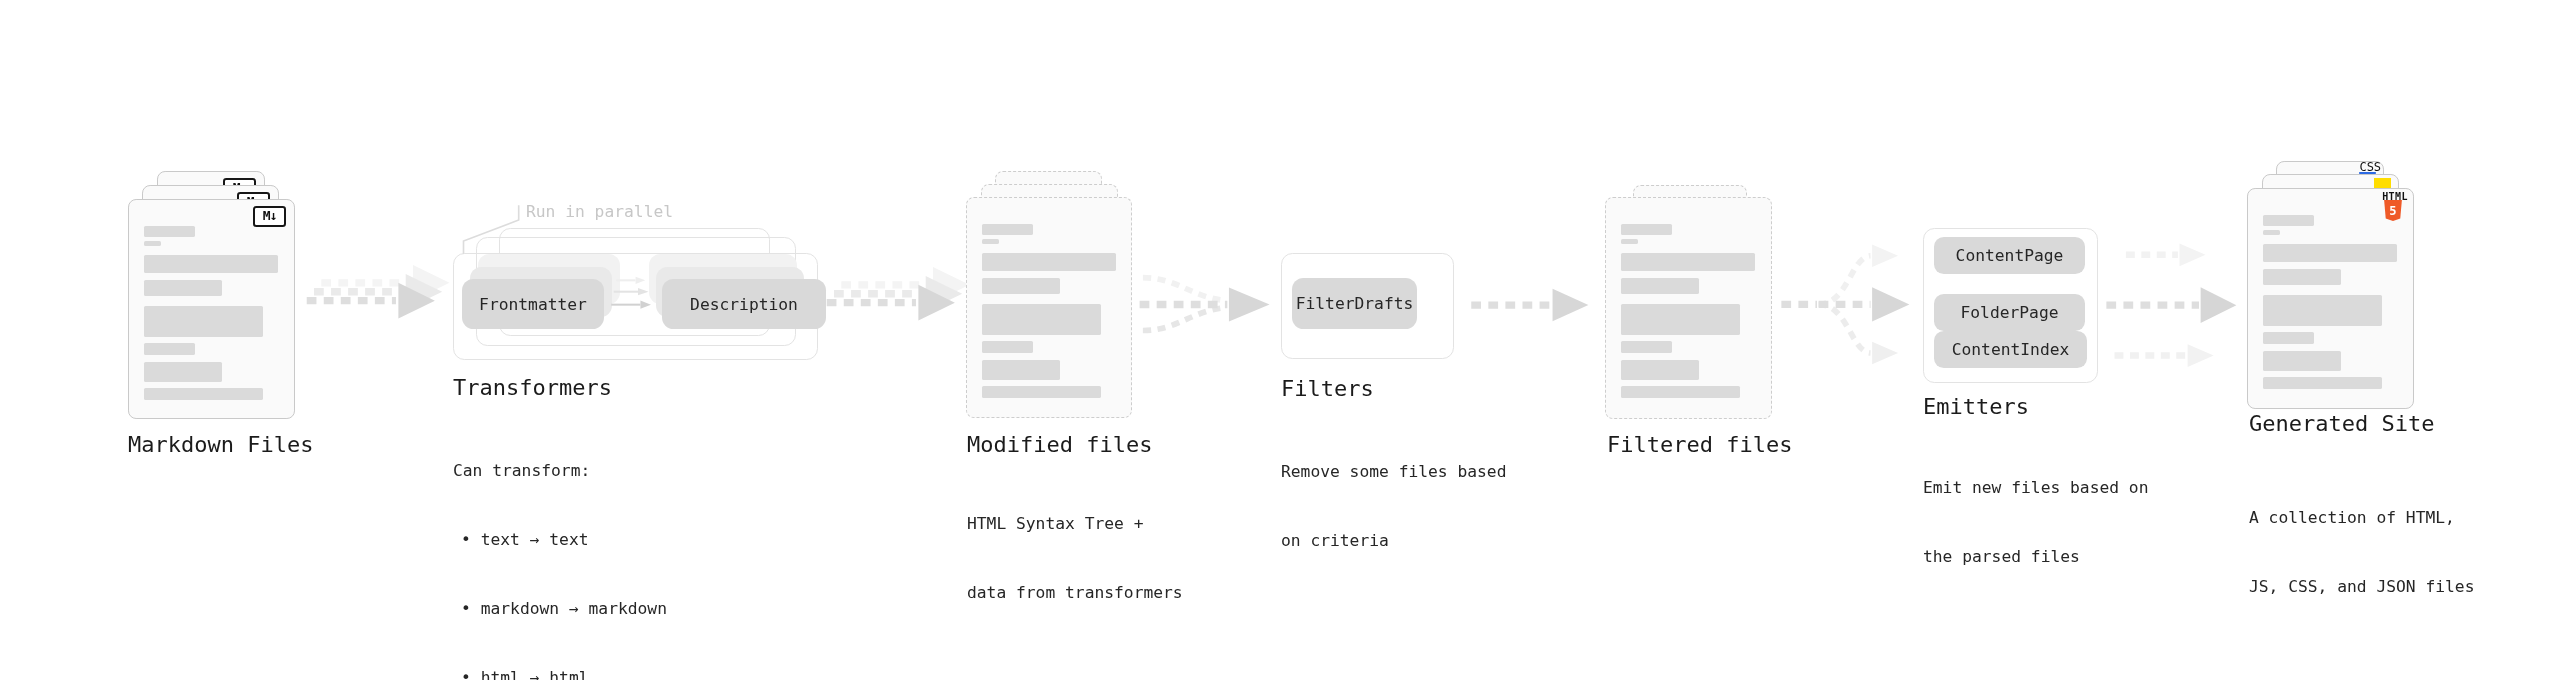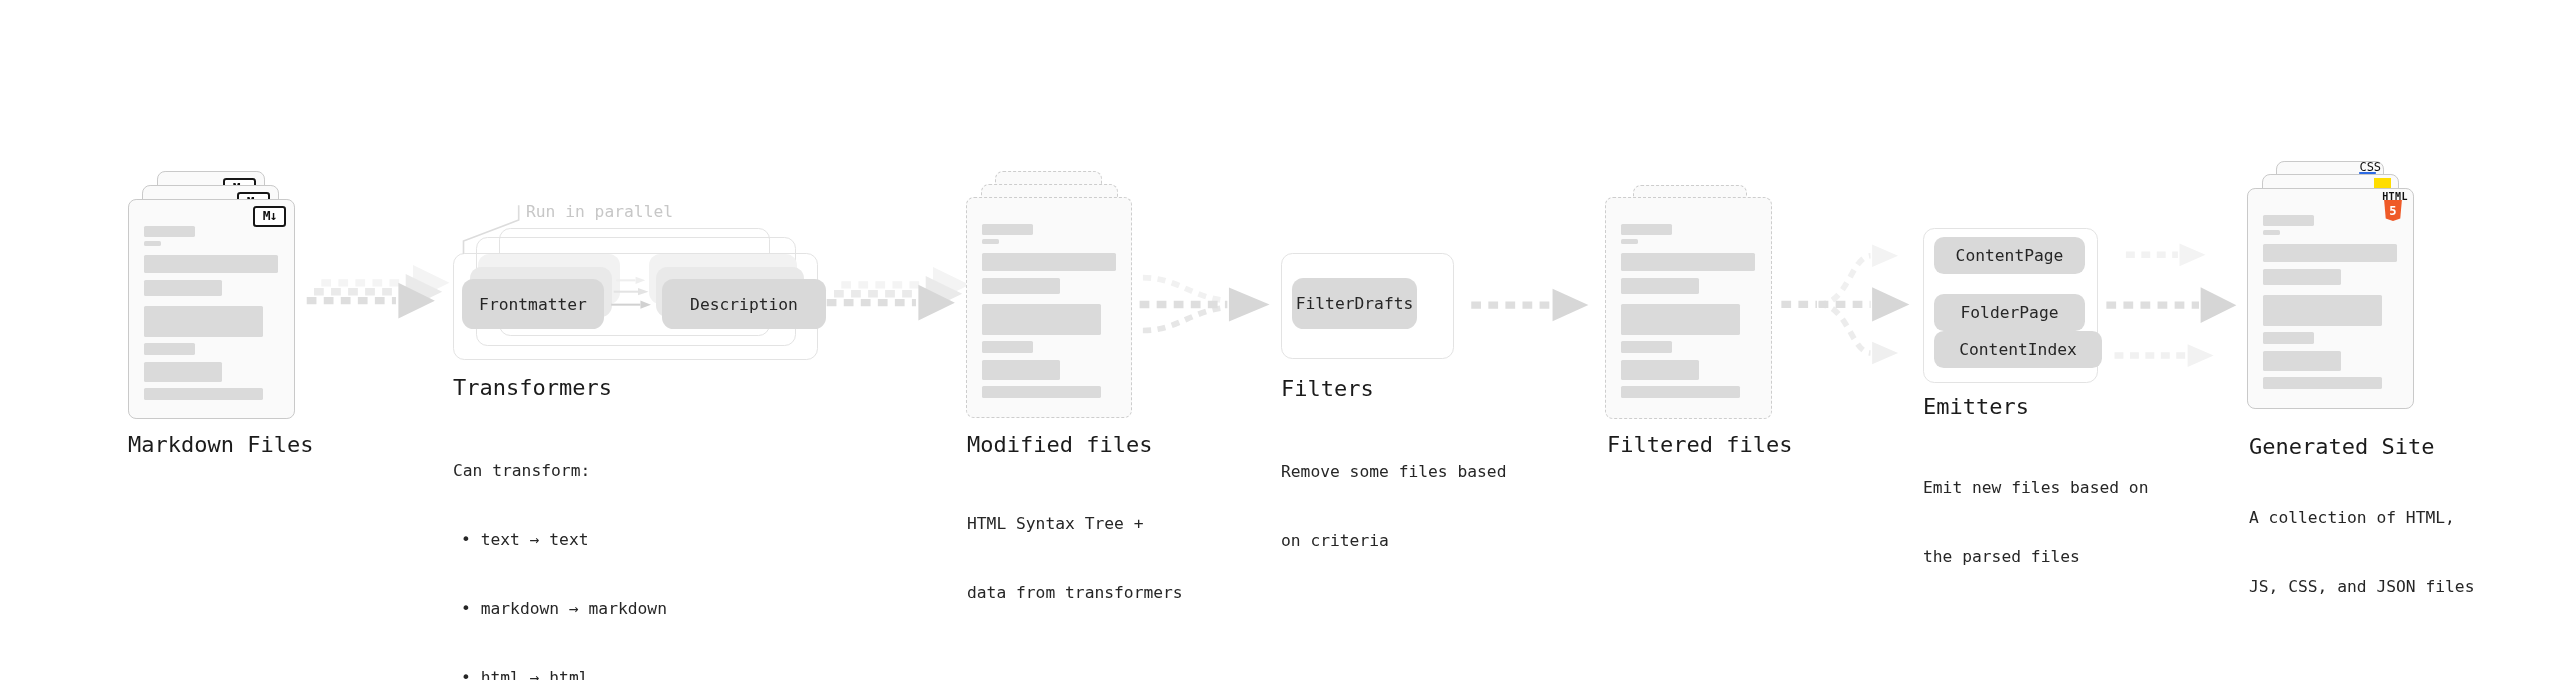--- a/index.html
+++ b/index.html
@@ -199,21 +199,21 @@
     <path d="M50,77 C86,77 90,136 114,137" fill="none" stroke="#ececec" stroke-width="7" stroke-dasharray="10 8"></path>
     <polygon points="116,123 148,137 116,151" fill="#efefef"></polygon>
     <line x1="50" y1="77" x2="114" y2="77" stroke="#dedede" stroke-width="9" stroke-dasharray="12 9"></line>
     <polygon points="116,56 162,77 116,98" fill="#d7d7d7"></polygon>
   </svg>
 
   <div>
     <div class="panel" style="left:1923px;top:228px;width:175px;height:155px;"></div>
     <div class="pill small" style="left:1934px;top:237px;width:151px;height:37px;">ContentPage</div>
     <div class="pill small" style="left:1934px;top:284px;width:151px;height:37px;margin-top:10px;">FolderPage</div>
-    <div class="pill small" style="left:1934px;top:331px;width:168px;height:37px;">ContentIndex</div>
+    <div class="pill small" style="left:1934px;top:331px;width:153px;height:37px;">ContentIndex</div>
     <div class="stage-label" style="left:1923px;top:394px;">Emitters</div>
     <div class="desc" style="left:1923px;top:430px;">
       <div>Emit new files based on</div>
       <div>the parsed files</div>
     </div>
   </div>
 
   <svg style="left:2103px;top:241px;" width="140" height="130" viewBox="0 0 172 160">
     <line x1="28" y1="17" x2="92" y2="17" stroke="#f2f2f2" stroke-width="8" stroke-dasharray="11 8"></line>
     <polygon points="94,3 126,17 94,31" fill="#f3f3f3"></polygon>
@@ -245,21 +245,21 @@
           <div class="bar" style="top: 26px; left: 15.4px; width: 51px; height: 10.6px;"></div>
           <div class="bar" style="top: 41px; left: 15.4px; width: 17px; height: 4.9px;"></div>
           <div class="bar" style="top: 55px; left: 15.4px; width: 134px; height: 18px;"></div>
           <div class="bar" style="top: 80px; left: 15.4px; width: 78px; height: 16.3px;"></div>
           <div class="bar" style="top: 106px; left: 15.4px; width: 119px; height: 31px;"></div>
           <div class="bar" style="top: 143px; left: 15.4px; width: 51px; height: 12.2px;"></div>
           <div class="bar" style="top: 162px; left: 15.4px; width: 78px; height: 19.5px;"></div>
           <div class="bar" style="top: 188px; left: 15.4px; width: 119px; height: 12.2px;"></div>
         </div>
     </div>
-    <div class="stage-label" style="left:2249px;top:434px;">Generated Site</div>
+    <div class="stage-label" style="left:2249px;top:411px;">Generated Site</div>
     <div class="desc" style="left:2249px;top:460px;">
       <div>A collection of HTML,</div>
       <div>JS, CSS, and JSON files</div>
     </div>
   </div>
 
 </div>
 
 
 </body></html>

